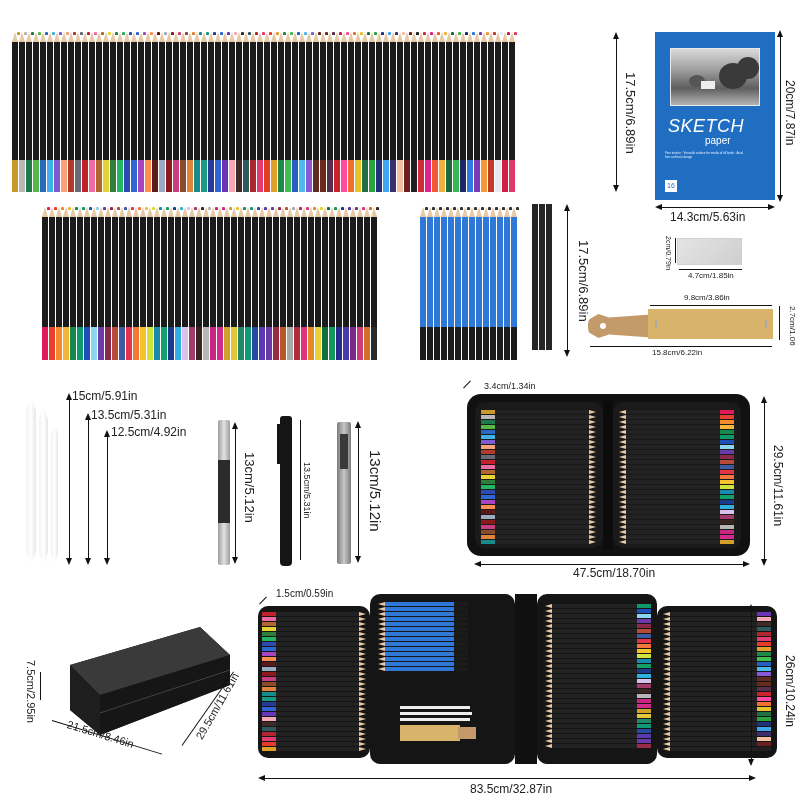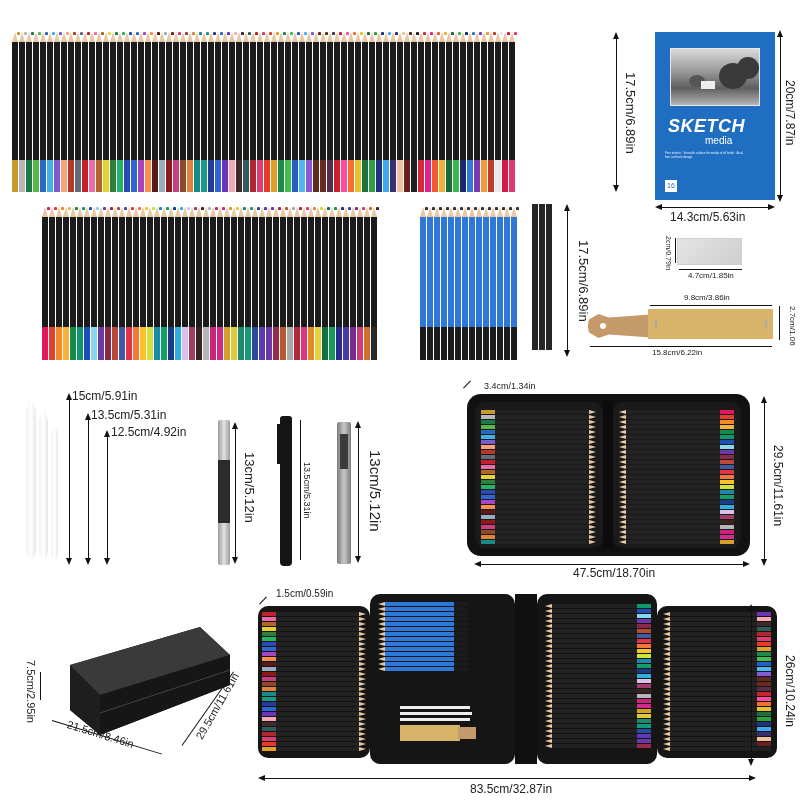--- a/index.html
+++ b/index.html
@@ -22,21 +22,21 @@
   .hline { position: absolute; height: 1px; background: #111; }
   .arr-up { position: absolute; width: 0; height: 0; border-left: 3px solid transparent; border-right: 3px solid transparent; border-bottom: 7px solid #111; }
   .arr-down { position: absolute; width: 0; height: 0; border-left: 3px solid transparent; border-right: 3px solid transparent; border-top: 7px solid #111; }
   .arr-left { position: absolute; width: 0; height: 0; border-top: 3px solid transparent; border-bottom: 3px solid transparent; border-right: 7px solid #111; }
   .arr-right { position: absolute; width: 0; height: 0; border-top: 3px solid transparent; border-bottom: 3px solid transparent; border-left: 7px solid #111; }
 
   
   .sketchbook { position: absolute; left: 655px; top: 32px; width: 120px; height: 168px; background: #1f6ec2; }
   .sketchbook .photo { position: absolute; left: 15px; top: 16px; width: 90px; height: 58px; background: linear-gradient(180deg, #d9d9d9 0%, #9a9a9a 40%, #5e5e5e 70%, #b5b5b5 100%); border: 1px solid #e8e8e8; }
   .sketchbook .photo .tree { position: absolute; border-radius: 50%; background: #3a3a3a; }
-  .sketchbook .title { position: absolute; left: 13px; top: 84px; font-size: 18px; font-weight: bold; font-style: italic; color: #fff; letter-spacing: 0.5px; }
+  .sketchbook .title { position: absolute; left: 13px; top: 84px; font-size: 18px; font-weight: normal; font-style: italic; color: #fff; letter-spacing: 0.5px; }
   .sketchbook .sub { position: absolute; left: 50px; top: 103px; font-size: 10px; color: #fff; }
   .sketchbook .desc { position: absolute; left: 10px; top: 119px; font-size: 3px; color: #e9f1ff; line-height: 4px; width: 80px; }
   .sketchbook .count { position: absolute; left: 10px; top: 148px; width: 12px; height: 12px; background: #fff; color: #1f6ec2; font-size: 7px; text-align: center; line-height: 12px; }
 
   .eraser { position: absolute; left: 677px; top: 238px; width: 65px; height: 27px; background: linear-gradient(135deg, #e4e4e4, #cfcfcf); border: 1px solid #d0d0d0; }
 
   .sandpad-handle { position: absolute; left: 588px; top: 314px; width: 70px; height: 24px; background: #c59a6a; border-radius: 10px 4px 4px 10px; clip-path: polygon(0 25%, 15% 0, 30% 15%, 100% 0, 100% 100%, 30% 85%, 15% 100%, 0 75%); }
   .sandpad-hole { position: absolute; left: 600px; top: 323px; width: 6px; height: 6px; border-radius: 50%; background: #fff; }
   .sandpad-pad { position: absolute; left: 648px; top: 309px; width: 125px; height: 30px; background: #d8b46a; }
   .staple { position: absolute; width: 2px; height: 8px; background: #aaa; }
@@ -1037,21 +1037,21 @@
 <div class="vlabel" style="left:591px; top:240px; transform: rotate(90deg); font-size:13px;">17.5cm/6.89in</div>
 
 <div class="sketchbook">
   <div class="photo">
     <div class="tree" style="left:48px; top:14px; width:28px; height:26px;"></div>
     <div class="tree" style="left:66px; top:8px; width:22px; height:22px;"></div>
     <div class="tree" style="left:18px; top:26px; width:16px; height:12px; background:#555;"></div>
     <div class="abs" style="left:30px; top:32px; width:14px; height:8px; background:#eee;"></div>
   </div>
   <div class="title">SKETCH</div>
-  <div class="sub">media</div>
+  <div class="sub">paper</div>
   <div class="desc">Fine texture · Versatile surface for media of all kinds · Acid-free archival storage</div>
   <div class="count">16</div>
 </div>
 <div class="arr-up" style="left:777px; top:30px;"></div>
 <div class="vline" style="left:780px; top:36px; height:160px;"></div>
 <div class="arr-down" style="left:777px; top:195px;"></div>
 <div class="vlabel" style="left:797px; top:80px; transform: rotate(90deg); font-size:12px;">20cm/7.87in</div>
 <div class="arr-left" style="left:655px; top:204px;"></div>
 <div class="hline" style="left:661px; top:207px; width:108px;"></div>
 <div class="arr-right" style="left:768px; top:204px;"></div>

